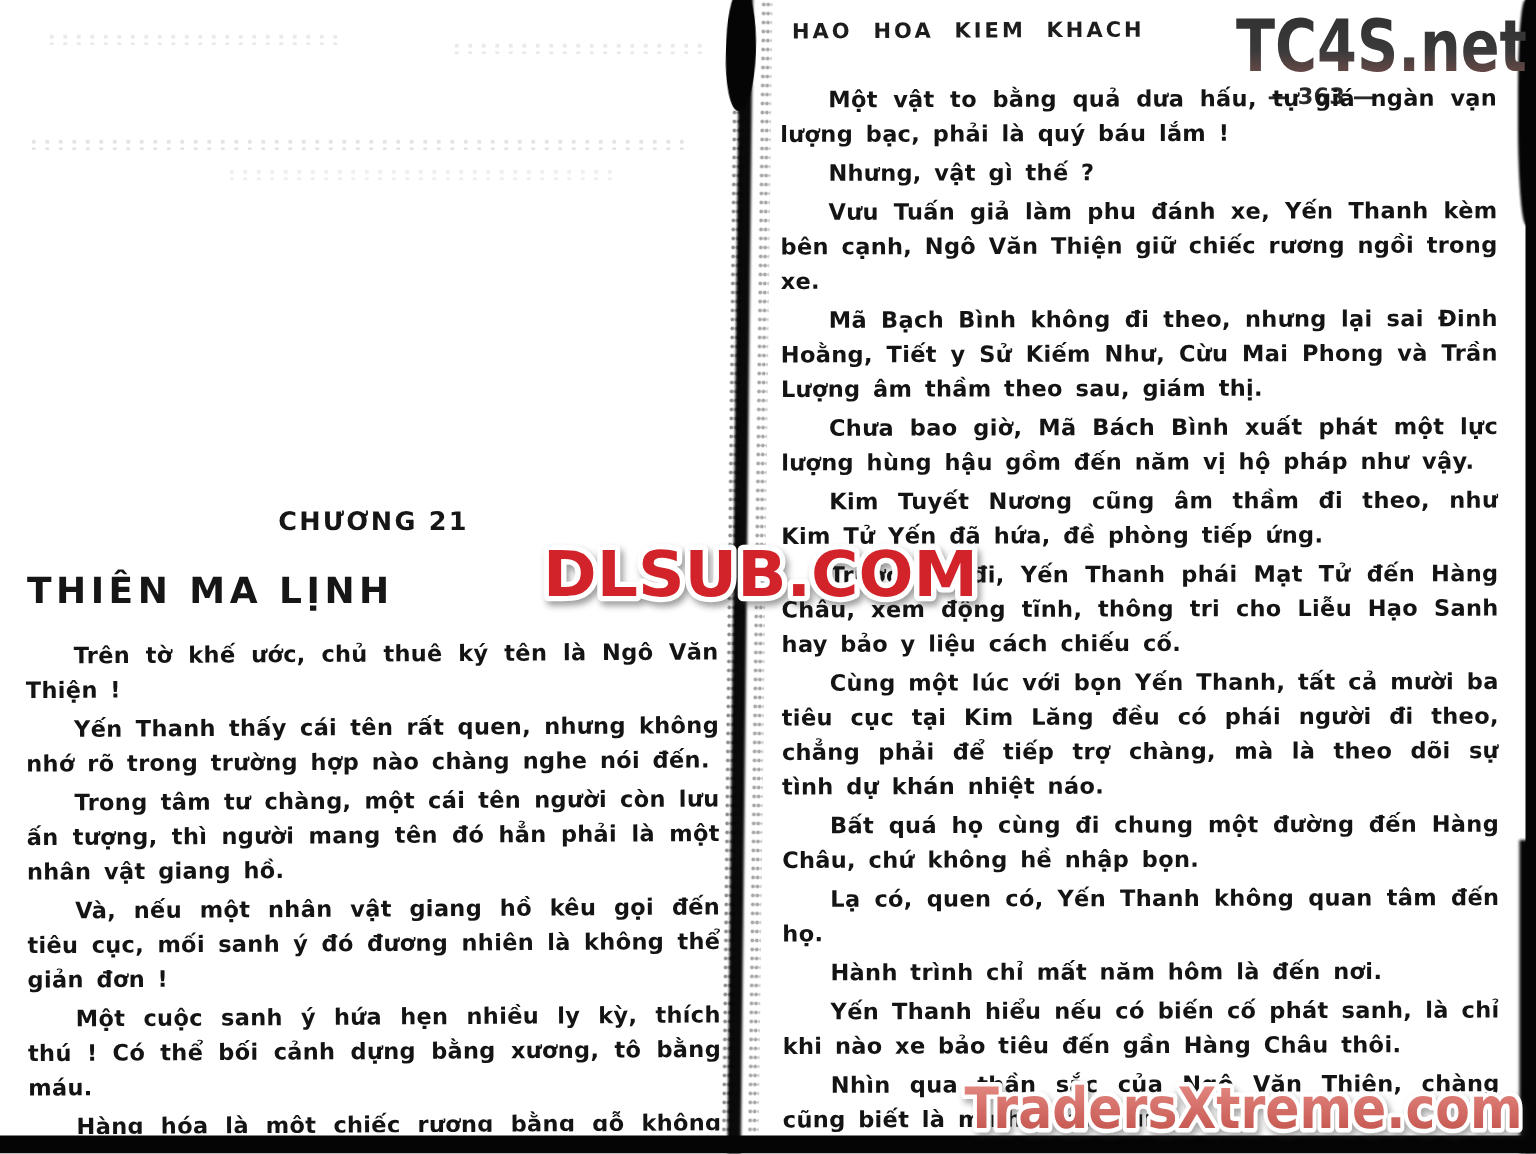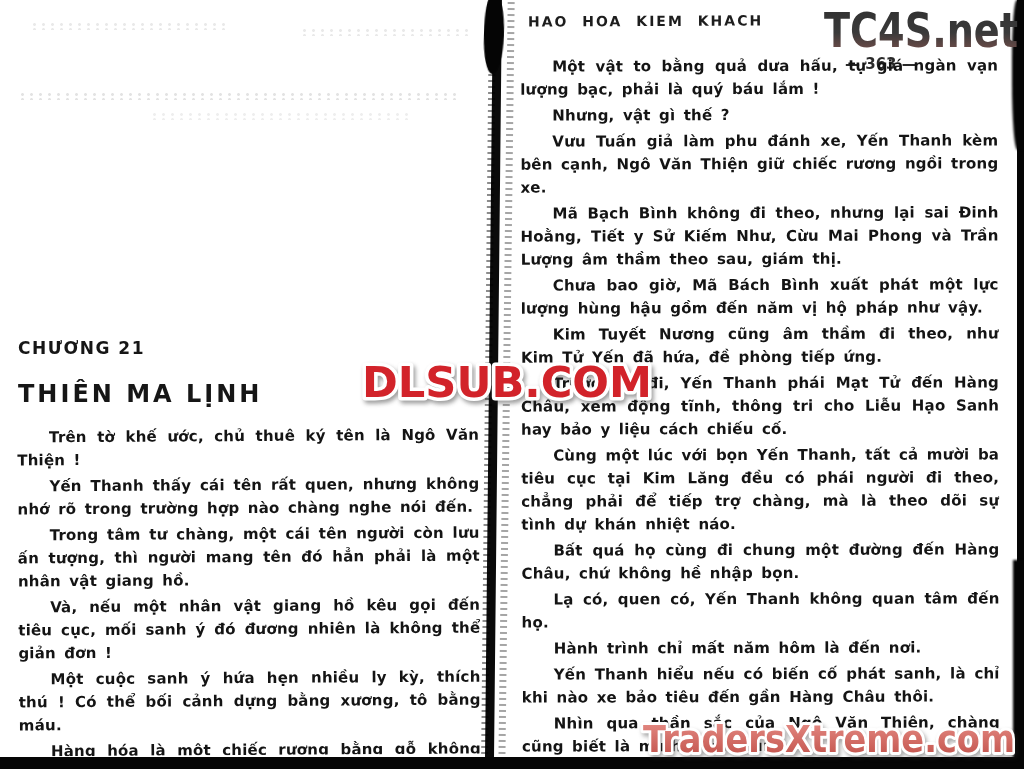--- a/index.html
+++ b/index.html
@@ -24,20 +24,21 @@
   }
   .page-number {
     left: 845px; top: 15px;
     font-size: 15px; font-weight: bold;
     color: #2a2a2a;
     z-index: 1;
     margin-top: 40px;
   }
   .chapter-label {
     left: 18px; top: 338px; width: 462px;
+    text-align: center;
     font-size: 17px; font-weight: bold;
     letter-spacing: 1.5px;
     z-index: 1;
   }
   .chapter-title {
     left: 18px; top: 380px; width: 462px;
     text-align: left;
     font-size: 24px; font-weight: bold;
     letter-spacing: 3px;
     z-index: 1;

